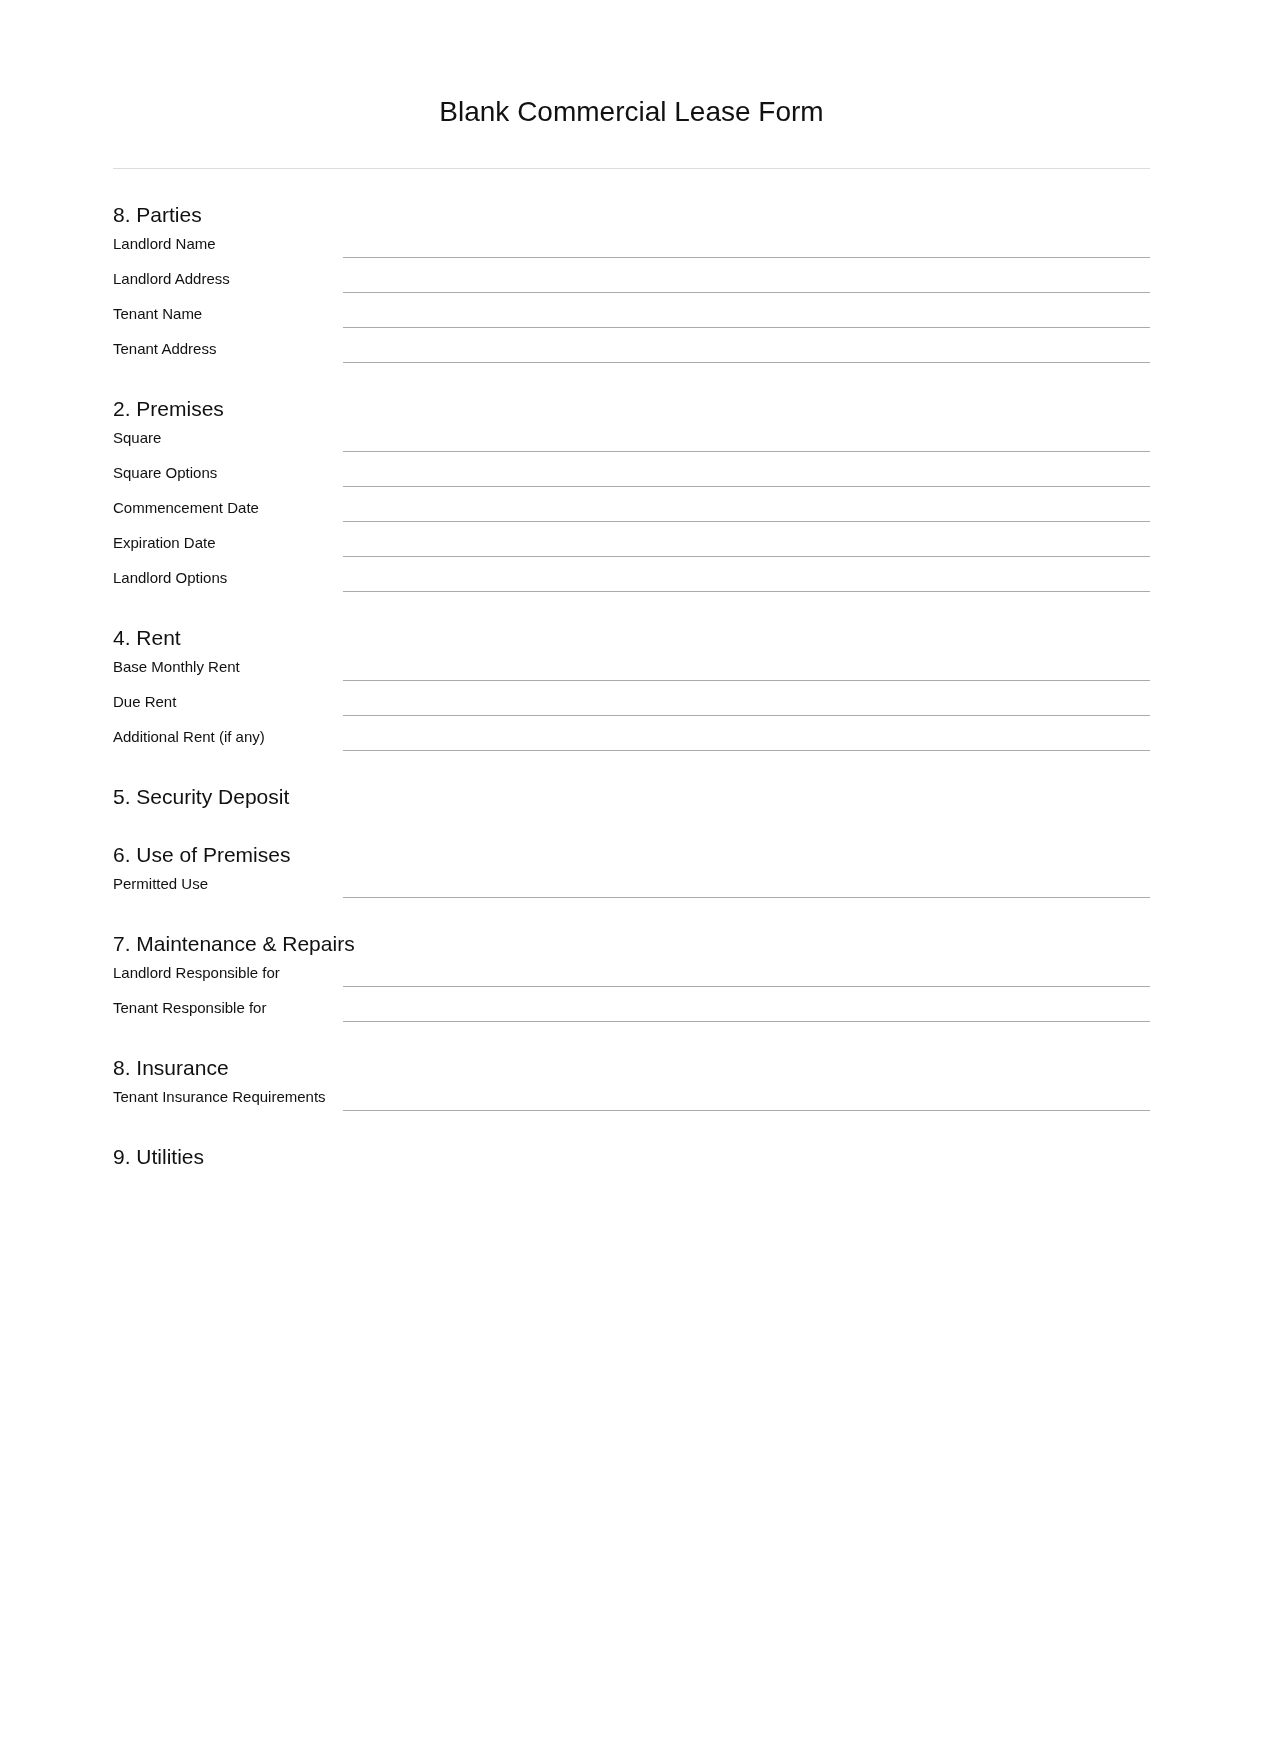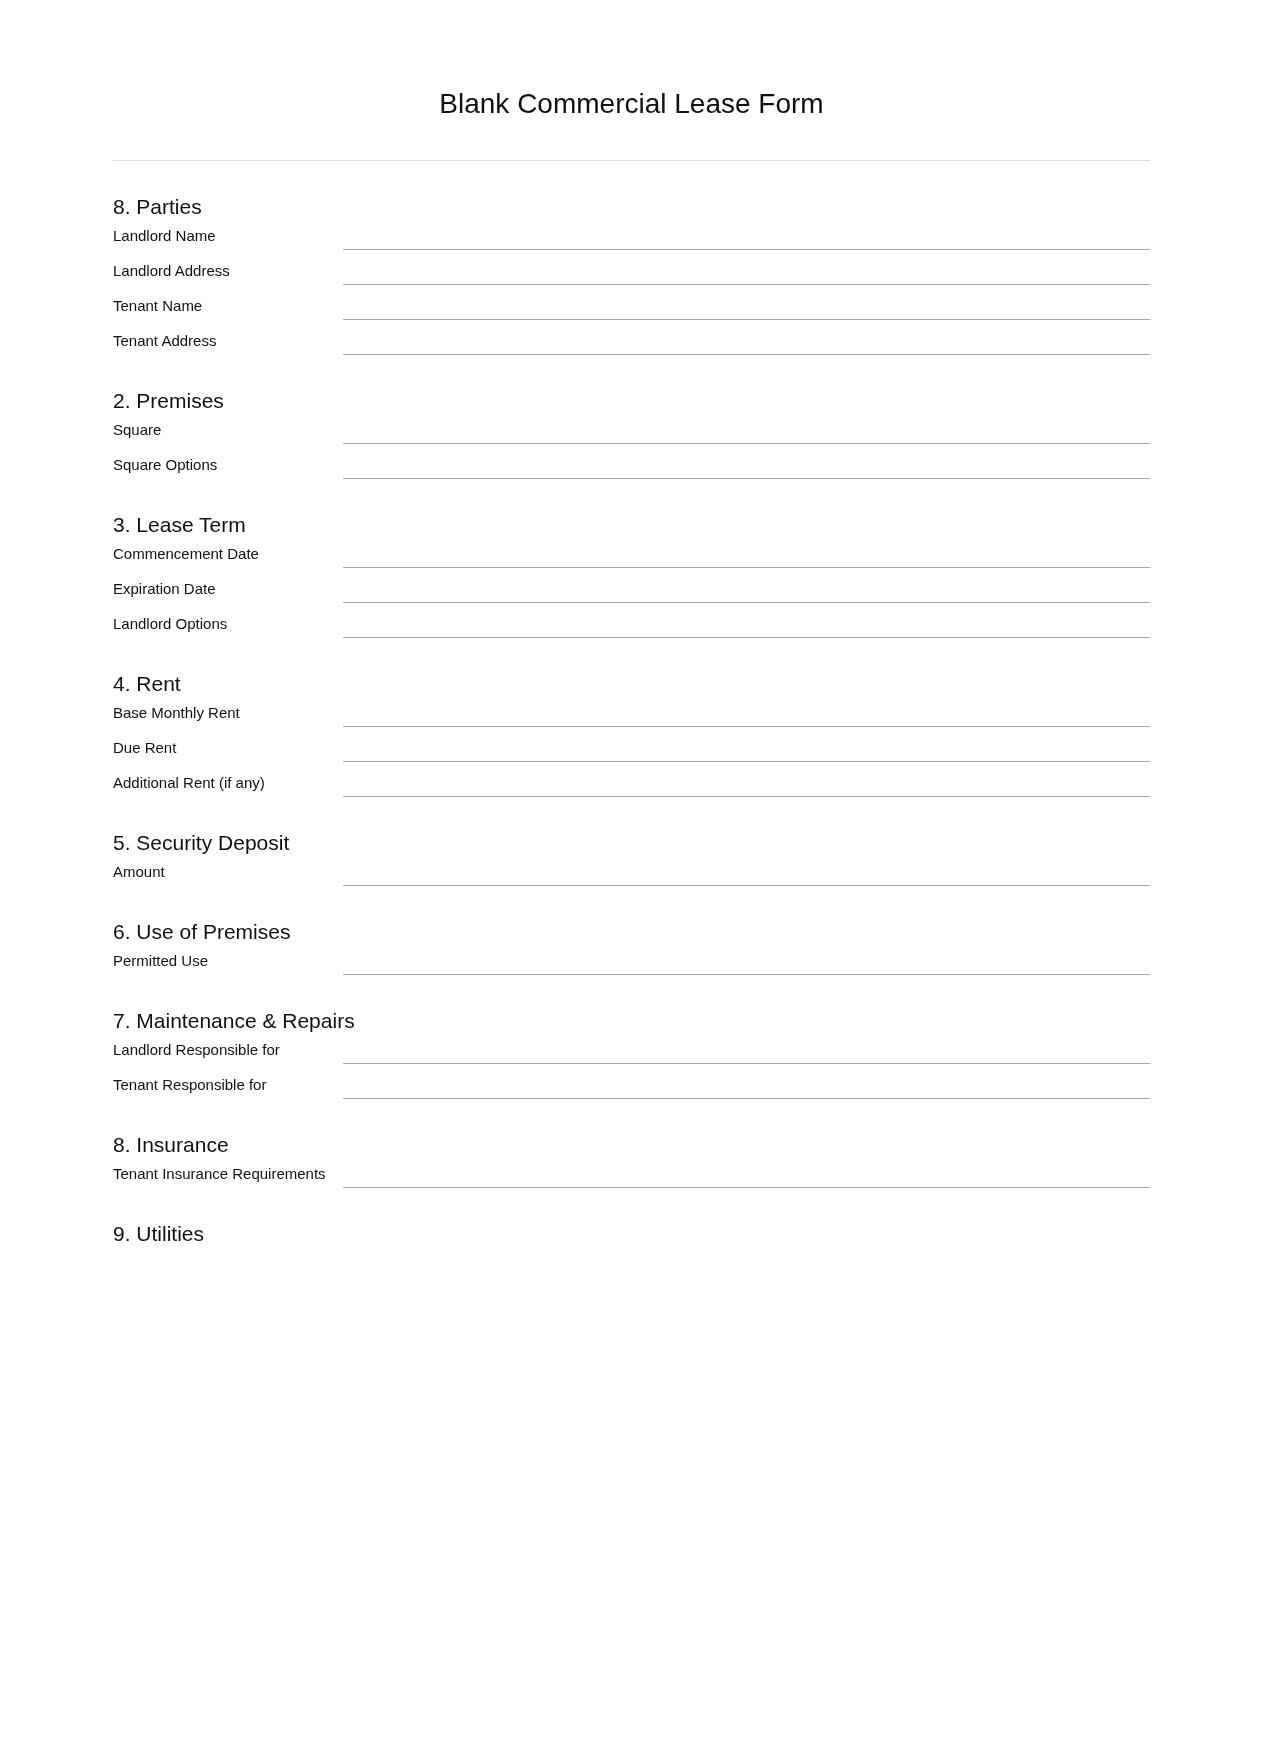--- a/index.html
+++ b/index.html
@@ -14,21 +14,21 @@
     min-height: 1748px;
     margin: 0 auto;
     padding: 87px 113px 60px 113px;
     background: #ffffff;
   }
   .title {
     font-size: 28px;
     font-weight: 400;
     line-height: 1.2;
     text-align: center;
-    margin: 0;
+    margin: 8px;
     color: #111111;
   }
   .divider {
     border: none;
     border-top: 1px solid #dcdcdc;
     height: 0;
     margin: 39px 0 33px 0;
   }
   .section-heading {
     font-size: 21px;
@@ -105,21 +105,20 @@
   </div>
 
   <div class="form-row">
     <div class="field-label">Square Options</div>
     <input type="text" class="field-input" value="" style="">
   </div>
 </div>
   </section>
 
   <section class="form-section">
-    <h2 class="section-heading">3. Lease Term</h2>
     <div class="section-fields">
   <div class="form-row">
     <div class="field-label">Commencement Date</div>
     <input type="text" class="field-input" value="" style="">
   </div>
 
   <div class="form-row">
     <div class="field-label">Expiration Date</div>
     <input type="text" class="field-input" value="" style="">
   </div>
@@ -146,26 +145,20 @@
 
   <div class="form-row">
     <div class="field-label">Additional Rent (if any)</div>
     <input type="text" class="field-input" value="" style="">
   </div>
 </div>
   </section>
 
   <section class="form-section">
     <h2 class="section-heading">5. Security Deposit</h2>
-    <div class="section-fields">
-  <div class="form-row">
-    <div class="field-label">Amount</div>
-    <input type="text" class="field-input" value="" style="">
-  </div>
-</div>
   </section>
 
   <section class="form-section">
     <h2 class="section-heading">6. Use of Premises</h2>
     <div class="section-fields">
   <div class="form-row">
     <div class="field-label">Permitted Use</div>
     <input type="text" class="field-input" value="" style="">
   </div>
 </div>

